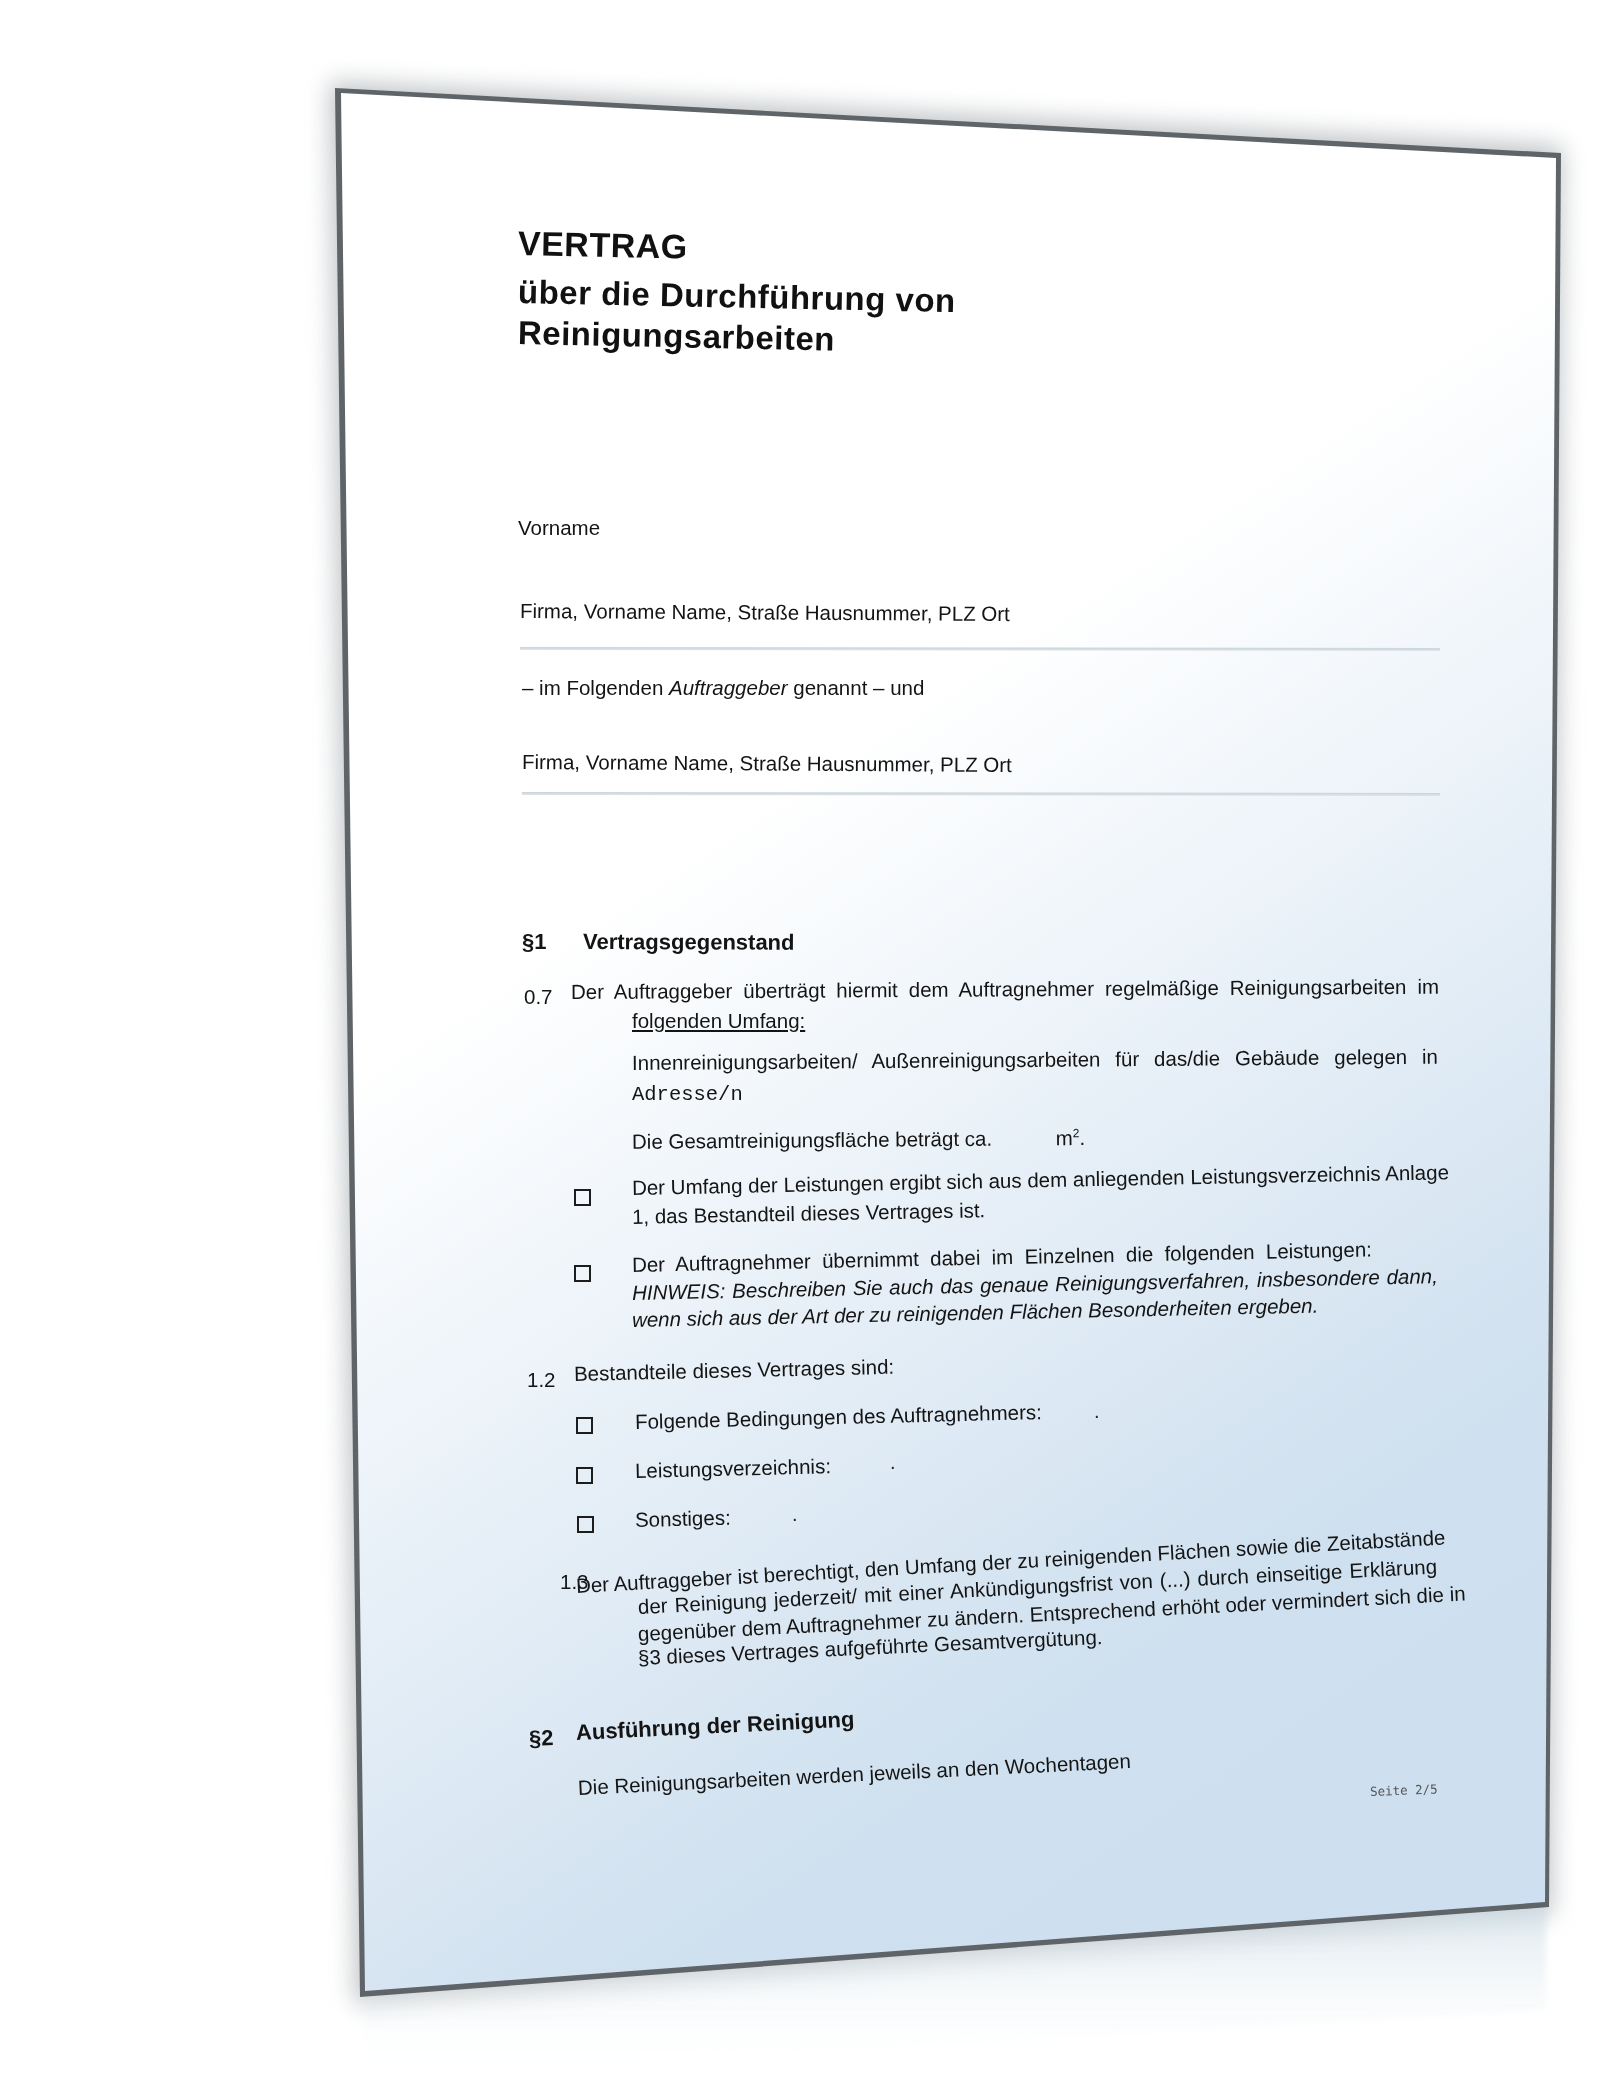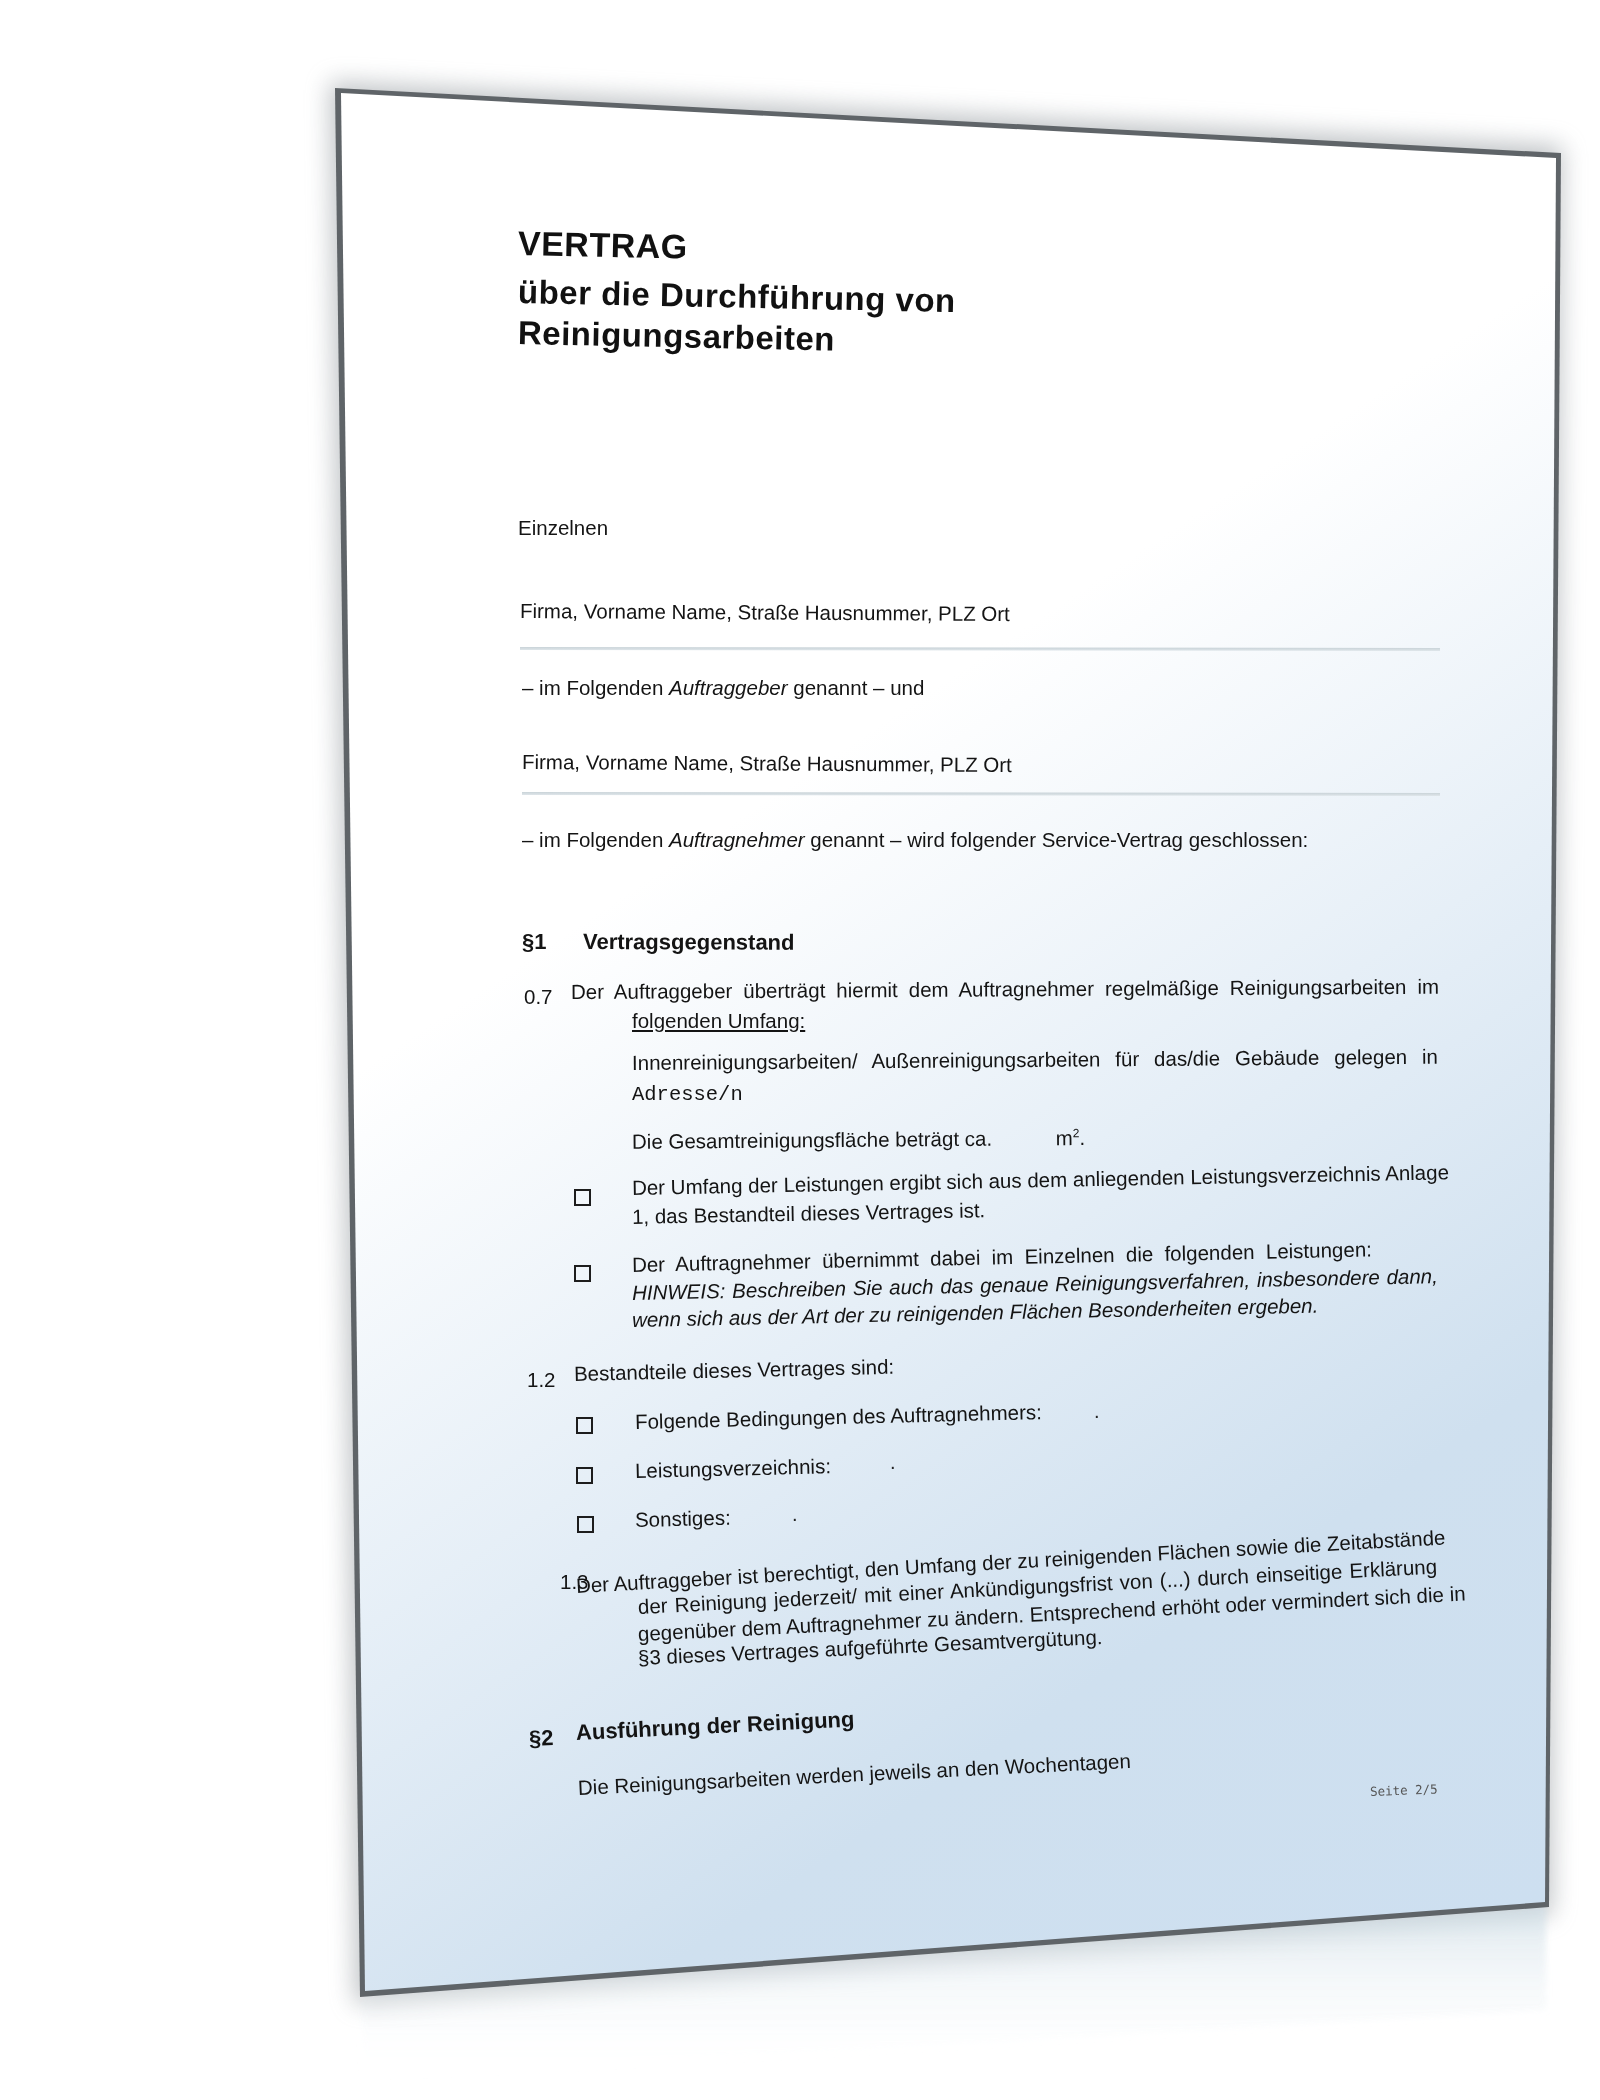--- a/index.html
+++ b/index.html
@@ -69,31 +69,30 @@
 
     <polygon points="341,93 1556,158 1545,1902 365,1991" fill="url(#pgGrad)"></polygon>
   </svg>
 
   <div class="doc">
 
     <div class="line title title-big" style="left:518px; top:226px; transform: rotate(1.2deg);">VERTRAG</div>
     <div class="line title" style="left:518px; top:275px; transform: rotate(1.2deg);">über die Durchführung von</div>
     <div class="line title" style="left:518px; top:316px; transform: rotate(1.2deg);">Reinigungsarbeiten</div>
 
-    <div class="line" style="left:518px; top:518px;">Einzelnen</div>
+    <div class="line" style="left:518px; top:518px;">Vorname</div>
 
     <div class="line" style="left:520px; top:601px; transform: rotate(0.35deg);">Firma, Vorname Name, Straße Hausnummer, PLZ Ort</div>
     <div class="rule" style="left:520px; top:647px; width:920px; transform: rotate(0.06deg);"></div>
 
     <div class="line" style="left:522px; top:678px;text-align:center;"><span>– im Folgenden </span><em>Auftraggeber</em><span> genannt – und</span></div>
 
     <div class="line" style="left:522px; top:752px; transform: rotate(0.35deg);">Firma, Vorname Name, Straße Hausnummer, PLZ Ort</div>
     <div class="rule" style="left:522px; top:792px; width:918px; transform: rotate(0.06deg);"></div>
 
-    <div class="line" style="left:522px; top:830px;"><span>– im Folgenden </span><em>Auftragnehmer</em><span> genannt – wird folgender Service-Vertrag geschlossen:</span></div>
 
     <div class="line h-sec" style="left:522px; top:931px;">§1</div>
     <div class="line h-sec" style="left:571px; top:931px; transform: rotate(0.2deg); margin-left: 12px;">Vertragsgegenstand</div>
 
     <div class="num" style="left:524px; top:985px;">0.7</div>
     <div class="line" style="left:571px; top:982px; transform: rotate(-0.35deg);">
       <span class="just" style="width:868px;">Der Auftraggeber überträgt hiermit dem Auftragnehmer regelmäßige Reinigungsarbeiten im</span>
     </div>
     <div class="line" style="left:632px; top:1011px;text-decoration:underline;">folgenden Umfang:</div>
 

